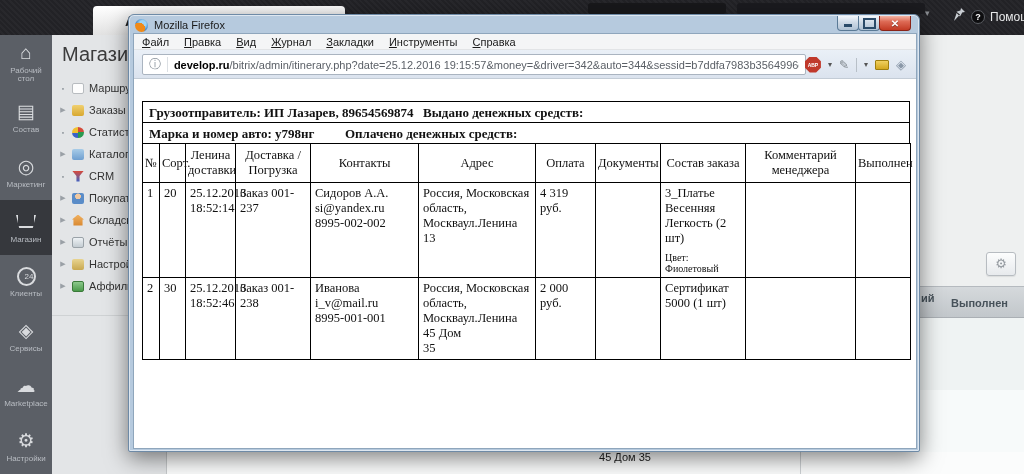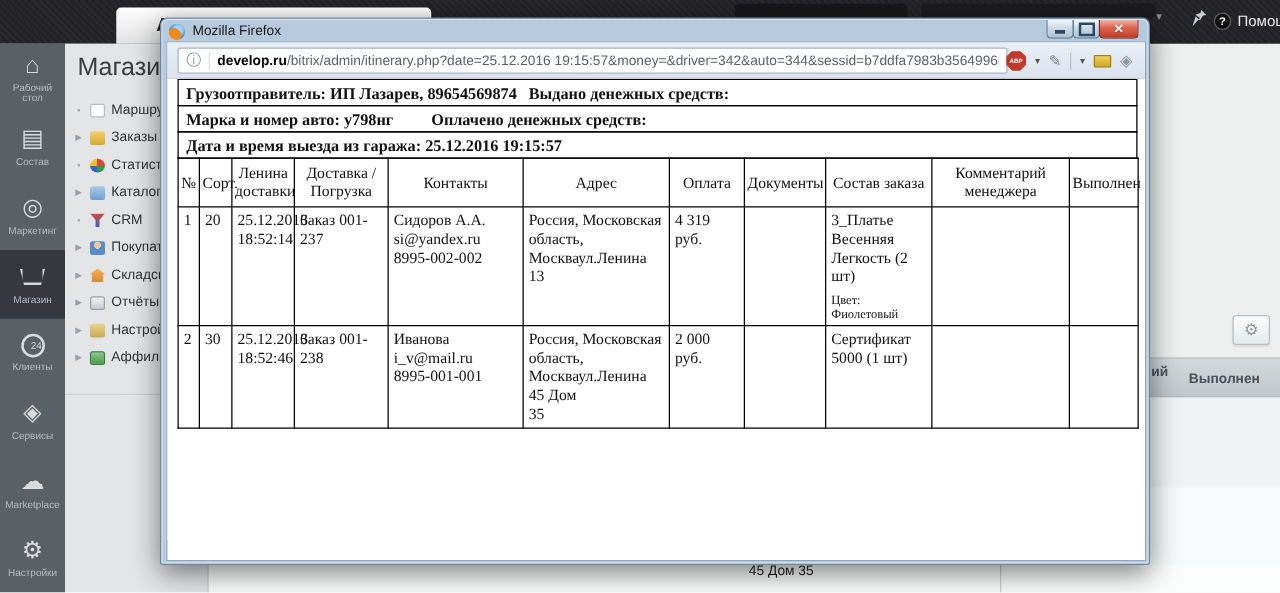--- a/index.html
+++ b/index.html
@@ -93,21 +93,21 @@
   .url-text { font-size:11px; color:#5a5f66; overflow:hidden; }
   .url-text b { color:#000; }
   .nav-icons { position:absolute; right:10px; top:4px; height:21px; display:flex; align-items:center; gap:7px; }
   .abp { width:16px; height:16px; background:#c0392b; clip-path:polygon(30% 0,70% 0,100% 30%,100% 70%,70% 100%,30% 100%,0 70%,0 30%);
     color:#fff; font-size:5px; font-weight:bold; text-align:center; line-height:16px; }
   .caret { font-size:8px; color:#555; }
   .pencil { color:#7a8288; font-size:12px; }
   .vsep { width:1px; height:14px; background:#b8c0c8; }
   .ybox { width:14px; height:10px; background:linear-gradient(#f0d060,#d4a820); border:1px solid #a08010; border-radius:1px; }
   .gdiamond { color:#8a98a8; font-size:13px; }
-  .fx-content { height:369px; background:#fff; overflow:hidden; padding:0 0 0 8px; font-family:"Liberation Serif",serif; }
+  .fx-content { height:369px; background:#fff; overflow:hidden; padding:22px 0 0 8px; font-family:"Liberation Serif",serif; }
 
   
   .info-row { position:relative; width:768px; height:22px; border:1px solid #000; margin-top:-1px; font-size:13px; font-weight:bold; color:#111; }
   .info-row:first-child { margin-top:0; }
   .info-left { position:absolute; left:6px; top:3px; white-space:nowrap; }
   .info-right { position:absolute; top:3px; white-space:nowrap;text-align:right; }
   .ir1 .info-right { left:280px; } .ir2 .info-right { left:202px; } .ir3 .info-right { left:184px; }
   .doc-table { width:768px; border-collapse:collapse; margin-top:-1px; table-layout:fixed; }
   .doc-table th, .doc-table td { border:1px solid #000; font-weight:normal; font-size:12.5px; color:#111; }
   .doc-table th { text-align:center; vertical-align:middle; padding:4px 2px; height:36px; }
@@ -251,20 +251,29 @@
     <div class="fx-title">
       <span class="fx-logo"></span>
       <span>Mozilla Firefox</span>
     </div>
     <div class="fx-btns">
       <div class="wbtn wbtn-min"></div>
       <div class="wbtn wbtn-max"></div>
       <div class="wbtn wbtn-close">✕</div>
     </div>
     <div class="fx-inner">
+      <div class="fx-menubar">
+        <span class="fx-menu-item">Файл</span>
+        <span class="fx-menu-item">Правка</span>
+        <span class="fx-menu-item">Вид</span>
+        <span class="fx-menu-item">Журнал</span>
+        <span class="fx-menu-item">Закладки</span>
+        <span class="fx-menu-item">Инструменты</span>
+        <span class="fx-menu-item">Справка</span>
+      </div>
       <div class="fx-nav">
         <div class="url-field">
           <span class="url-info">ⓘ</span>
           <span class="url-sep"></span>
           <span class="url-text"><b>develop.ru</b><span>/bitrix/admin/itinerary.php?date=25.12.2016 19:15:57&amp;money=&amp;driver=342&amp;auto=344&amp;sessid=b7ddfa7983b3564996d43e640baa384c</span></span>
         </div>
         <div class="nav-icons">
           <span class="abp">ABP</span>
           <span class="caret">▾</span>
           <span class="pencil">✎</span>
@@ -276,23 +285,20 @@
       </div>
       <div class="fx-content">
 
         <div class="info-row ir1">
           <span class="info-left">Грузоотправитель: ИП Лазарев, 89654569874</span>
           <span class="info-right">Выдано денежных средств:</span>
         </div>
         <div class="info-row ir2">
           <span class="info-left">Марка и номер авто: у798нг</span>
           <span class="info-right">Оплачено денежных средств:</span>
-        </div>
-        <div class="info-row ir4">
-          <span class="info-left">Дата и время выезда из гаража: 25.12.2016 19:15:57</span>
         </div>
 
         <table class="doc-table">
           <colgroup>
             <col style="width:17px">
               <col style="width:26px">
               <col style="width:50px">
               <col style="width:75px">
             <col style="width:108px">
               <col style="width:117px">

